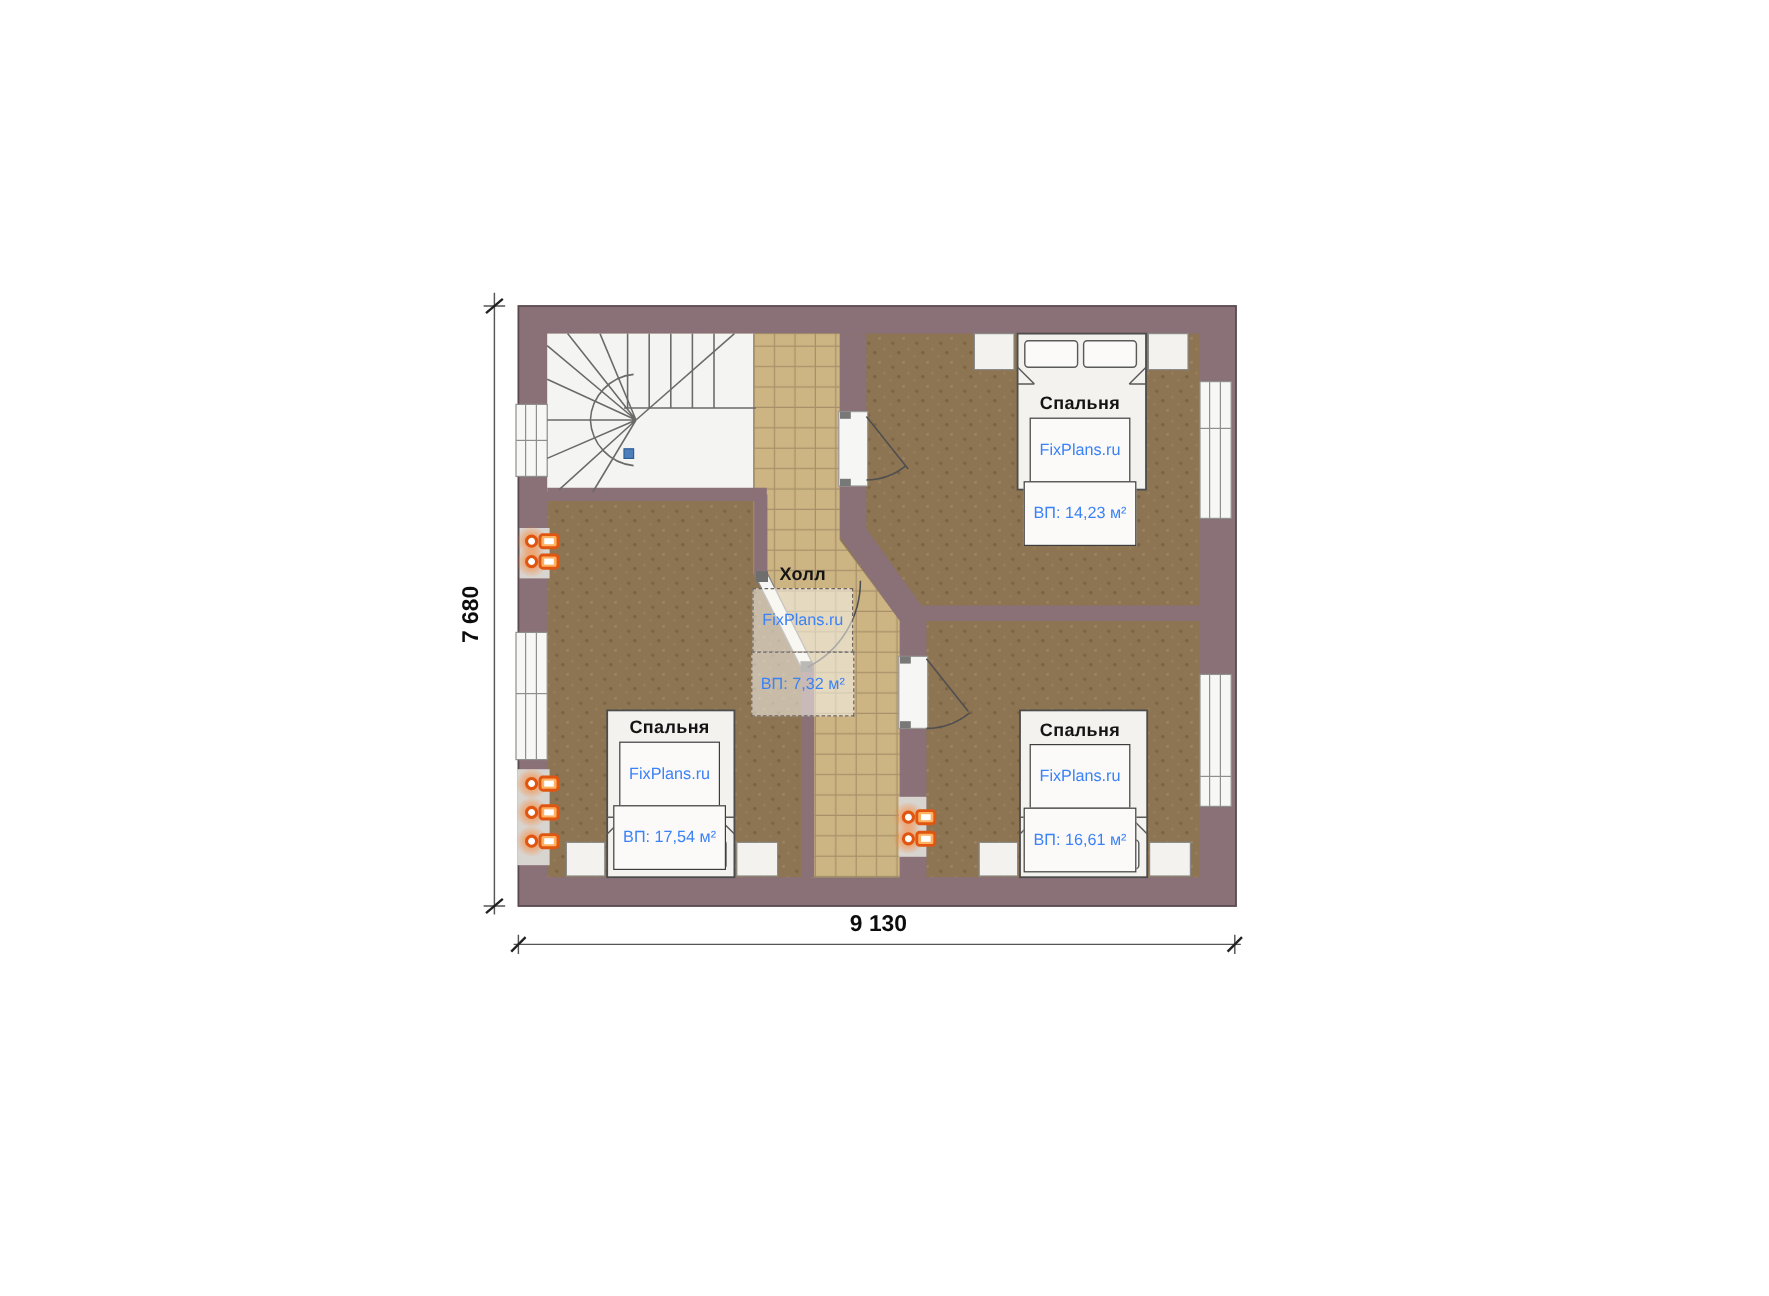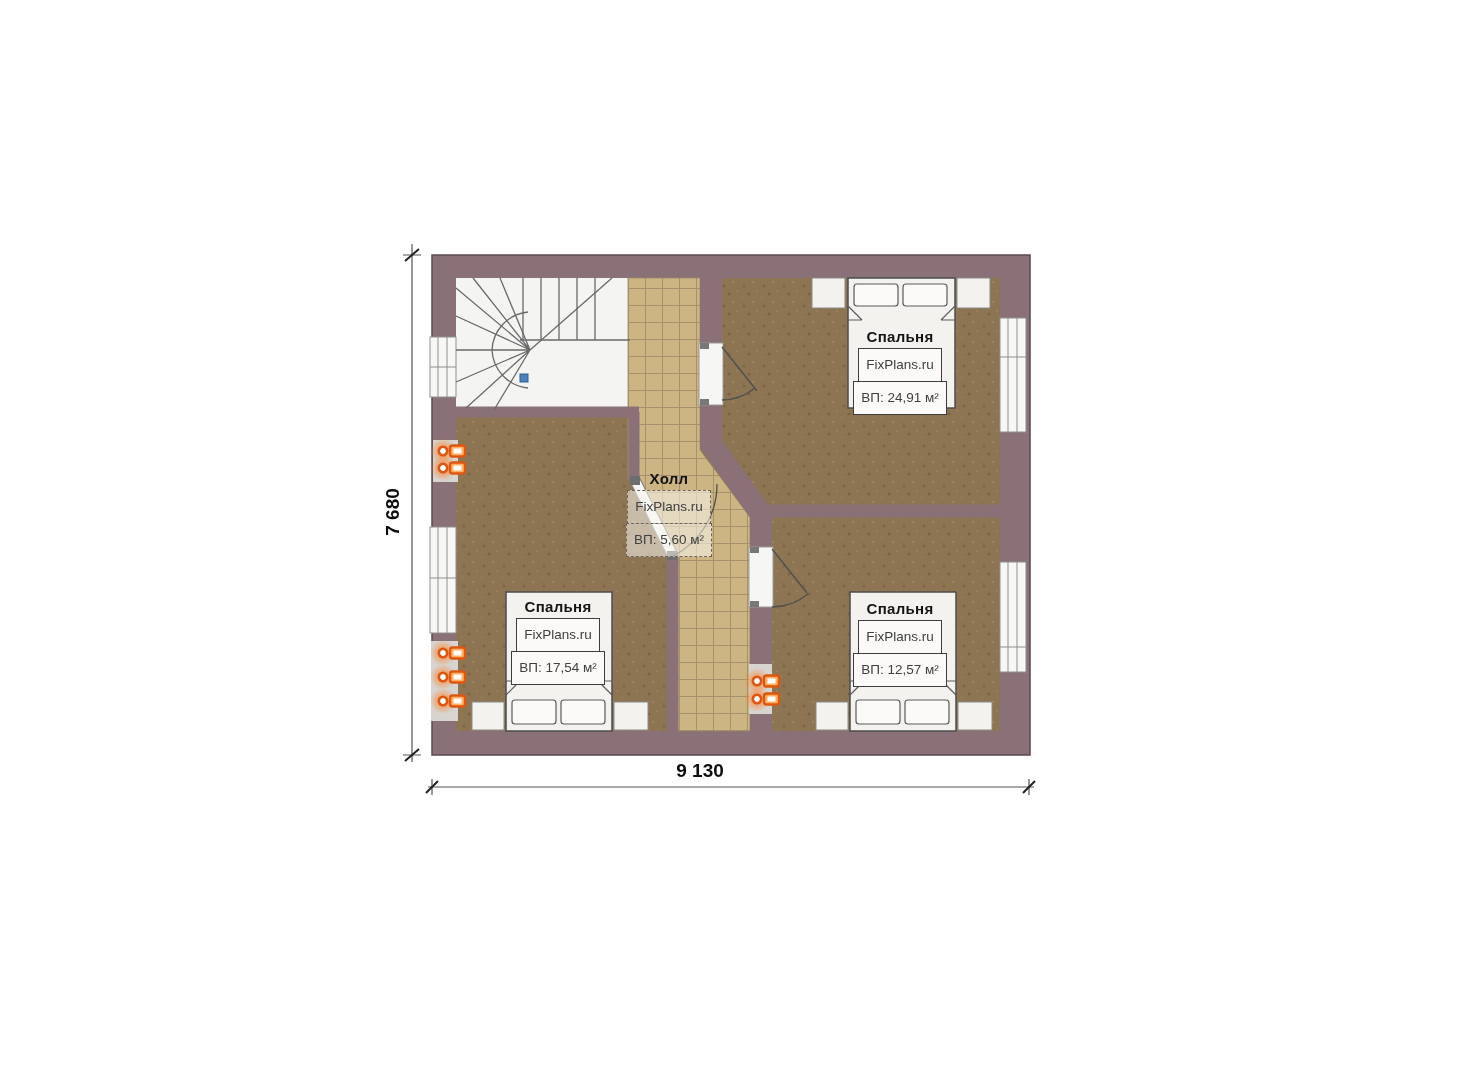--- a/index.html
+++ b/index.html
@@ -2,21 +2,21 @@
 <html><head>
 <meta charset="utf-8">
 <style>
   html,body{margin:0;padding:0;background:#ffffff;}
   .stage{position:relative;width:1440px;height:1080px;background:#ffffff;overflow:hidden;
          font-family:"Liberation Sans",sans-serif;}
   .plan-svg{position:absolute;left:0;top:0;z-index:1;}
   .room-label{position:absolute;text-align:center;z-index:2;color:#111;}
   .room-name{font-weight:bold;font-size:15px;letter-spacing:.3px;margin-bottom:3px;color:#141414;}
   .label-box{display:block;width:max-content;margin:0 auto;background:#fbfaf8;border:1px solid #3d3d3d;
-             font-size:13.5px;color:#404040;padding:7px 7px;line-height:18px;}
+             font-size:13.5px;color:#3b82f6;padding:17px 7px;line-height:18px;}
   .label-box + .label-box{margin-top:-1px;}
   .hall-label .label-box{border:1px dashed #6e645c;background:rgba(250,247,240,.55);}
   .dim{position:absolute;z-index:2;font-weight:bold;font-size:19px;color:#0d0d0d;text-align:center;}
   .dim-left{width:160px;height:22px;transform:rotate(-90deg);transform-origin:center;}
 </style>
 </head>
 <body>
 
 <div class="stage">
 
@@ -211,37 +211,37 @@
     <g stroke="#555" stroke-width="1.2" fill="none">
       <path d="M428,787 H1034"></path>
       <path d="M432,779 V795 M1029,779 V795"></path>
       <path d="M426,793 L438,781 M1023,793 L1035,781" stroke="#222" stroke-width="2"></path>
     </g>
   </svg>
 
   <div class="room-label" style="left:841px;top:328px;width:118px;">
     <div class="room-name">Спальня</div>
     <span class="label-box">FixPlans.ru</span>
-    <span class="label-box">ВП: 24,91 м²</span>
+    <span class="label-box">ВП: 14,23 м²</span>
   </div>
 
   <div class="room-label hall-label" style="left:612px;top:470px;width:114px;">
     <div class="room-name">Холл</div>
     <span class="label-box">FixPlans.ru</span>
-    <span class="label-box">ВП: 5,60 м²</span>
+    <span class="label-box">ВП: 7,32 м²</span>
   </div>
 
   <div class="room-label" style="left:499px;top:598px;width:118px;">
     <div class="room-name">Спальня</div>
     <span class="label-box">FixPlans.ru</span>
     <span class="label-box">ВП: 17,54 м²</span>
   </div>
 
   <div class="room-label" style="left:841px;top:600px;width:118px;">
     <div class="room-name">Спальня</div>
     <span class="label-box">FixPlans.ru</span>
-    <span class="label-box">ВП: 12,57 м²</span>
-  </div>
-
-  <div class="dim" style="left:600px;top:760px;width:200px;">9 130</div>
+    <span class="label-box">ВП: 16,61 м²</span>
+  </div>
+
+  <div class="dim" style="left:632px;top:760px;width:200px;">9 130</div>
   <div class="dim dim-left" style="left:313px;top:501px;">7 680</div>
 
 </div>
 
 </body></html>

